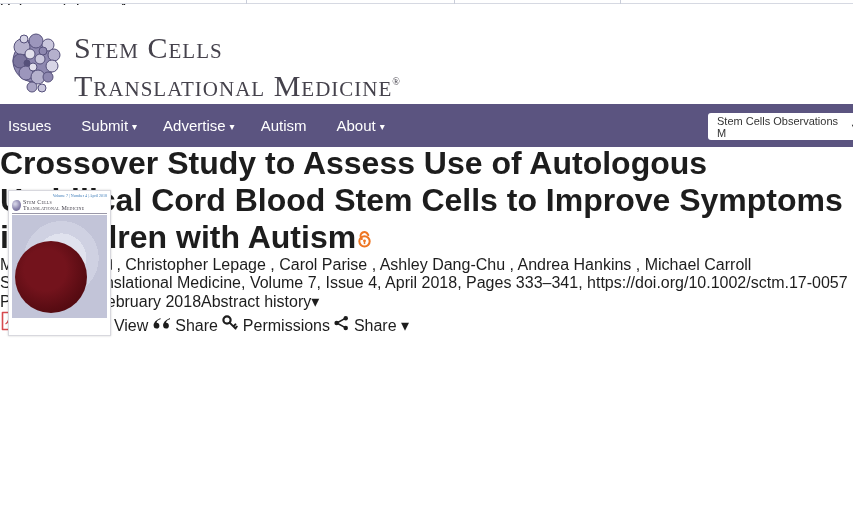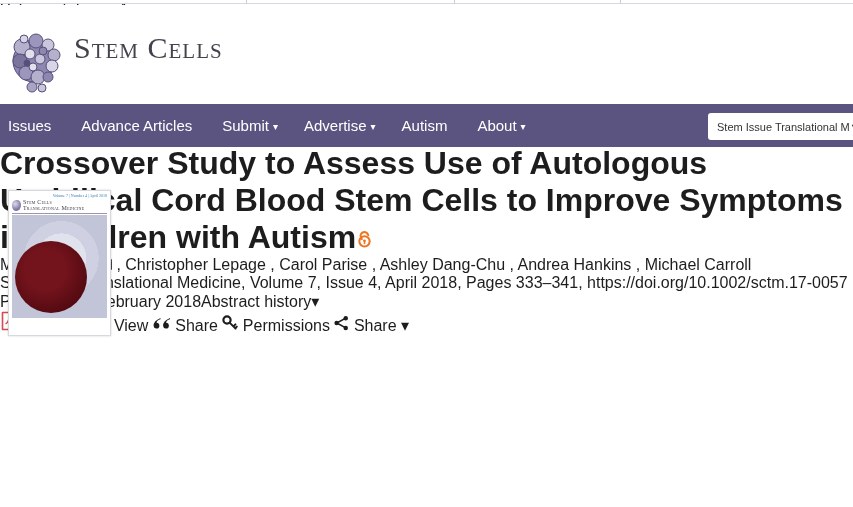--- a/index.html
+++ b/index.html
@@ -118,32 +118,32 @@
       <circle cx="22" cy="33" r="5" fill="#e2e0ec"></circle>
       <circle cx="32" cy="38" r="5" fill="#cac7dd"></circle>
       <circle cx="25" cy="46" r="4" fill="#e2e0ec"></circle>
       <circle cx="35" cy="30" r="4" fill="#8e88b0"></circle>
       <circle cx="16" cy="18" r="4" fill="#d7d5e6"></circle>
       <circle cx="19" cy="42" r="3" fill="#55507a"></circle>
     </g>
   </svg>
   <div class="masthead-title">
     <div><span>Stem Cells</span></div>
+    <div><span>Translational Medicine</span><sup>®</sup></div>
   </div>
 </div>
 
 <nav class="navbar">
   <a class="nav-item"><span>Issues</span><span class="arr"></span></a>
-  <a class="nav-item"><span>Advance Articles</span><span class="arr"></span></a>
   <a class="nav-item"><span>Submit</span><span class="arr">▾</span></a>
   <a class="nav-item"><span>Advertise</span><span class="arr">▾</span></a>
   <a class="nav-item"><span>Autism</span><span class="arr"></span></a>
   <a class="nav-item"><span>About</span><span class="arr">▾</span></a>
   <div class="journal-select">
-    <span>Stem Issue Translational M</span>
+    <span>Stem Cells Observations M</span>
     <span class="sel-arrow">▼</span>
   </div>
 </nav>
 
 <div class="cover">
   <div class="cover-volline">Volume 7 | Number 4 | April 2018</div>
   <div class="cover-logo-row">
     <span class="cover-blob"></span>
     <span class="cover-logo-text">
       <span>Stem Cells</span><br>

